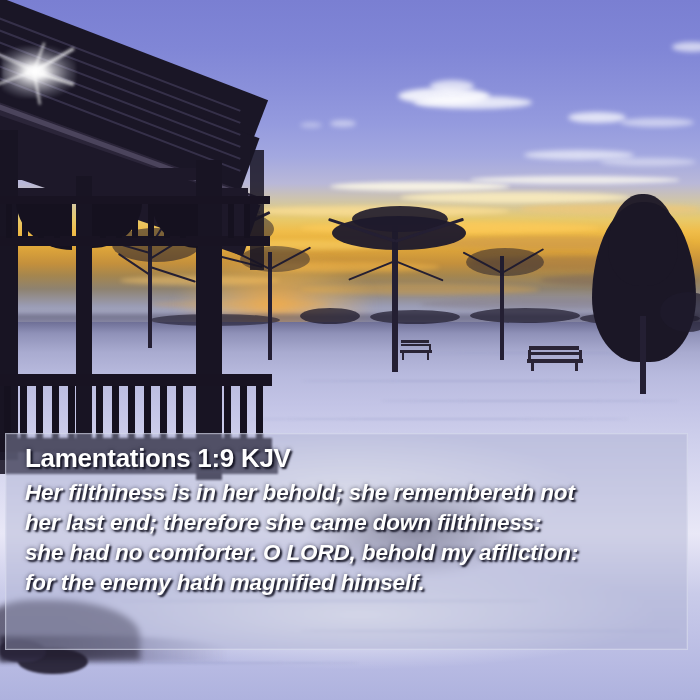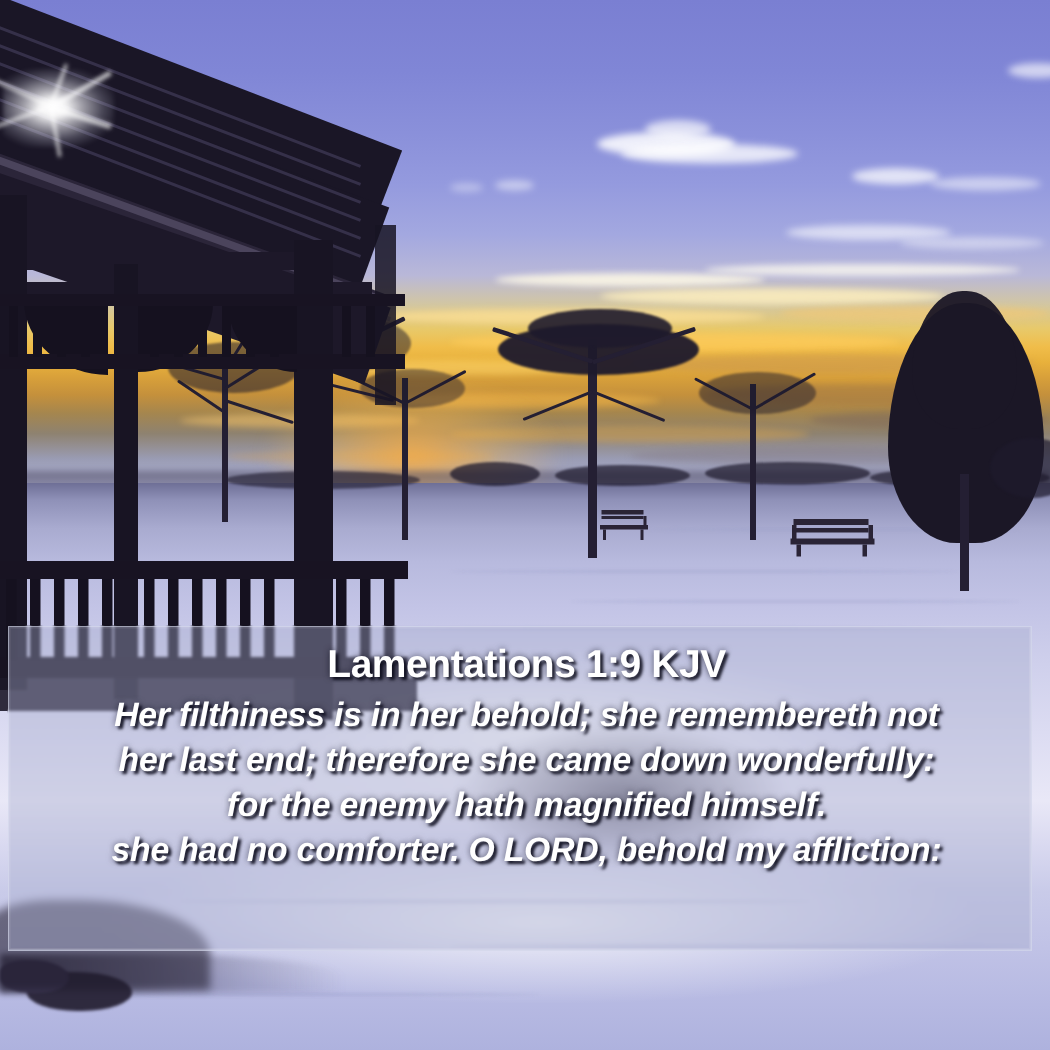--- a/index.html
+++ b/index.html
@@ -194,29 +194,28 @@
     position: absolute;
     background: rgba(255,255,255,0.8);
     transform-origin: left center;
     filter: blur(1.4px);
   }
 
   
   .verse-panel {
     position: absolute;
     left: 5px;
-    top: 417px;
+    top: 433px;
     width: 683px;
     height: 217px;
     background: rgba(168,172,205,0.40);
     border: 1px solid rgba(226,229,244,0.55);
     box-sizing: border-box;
     backdrop-filter: blur(1px);
     box-shadow: inset 0 0 0 1px rgba(255,255,255,0.10);
-    text-align: center;
   }
   .verse-inner {
     position: absolute;
     left: 19px;
     top: 8px;
     right: 10px;
   }
   .verse-title {
     color: #ffffff;
     font-size: 26px;
@@ -446,20 +445,20 @@
     <div class="beam" style="left:-6px;top:452px;width:284px;height:22px;opacity:.9;"></div>
     <div class="beam" style="left:-10px;top:600px;width:150px;height:60px;opacity:.55;border-radius:30% 60% 0 0;filter:blur(3px);"></div>
 
   </div>
 
   <div class="verse-panel">
     <div class="verse-inner">
       <div class="verse-title">Lamentations 1:9 KJV</div>
       <div class="verse-body">
         <div class="verse-line">Her filthiness is in her behold; she remembereth not</div>
-        <div class="verse-line">her last end; therefore she came down wonderfully:</div>
+        <div class="verse-line">her last end; therefore she came down filthiness:</div>
+        <div class="verse-line">she had no comforter. O LORD, behold my affliction:</div>
         <div class="verse-line">for the enemy hath magnified himself.</div>
-        <div class="verse-line">she had no comforter. O LORD, behold my affliction:</div>
       </div>
     </div>
   </div>
 
 </div>
 
 </body></html>

